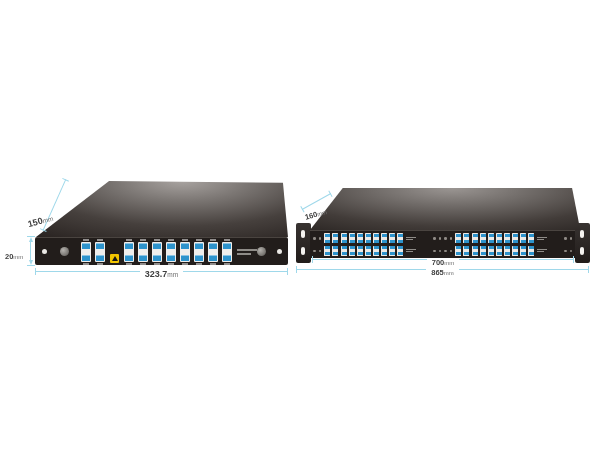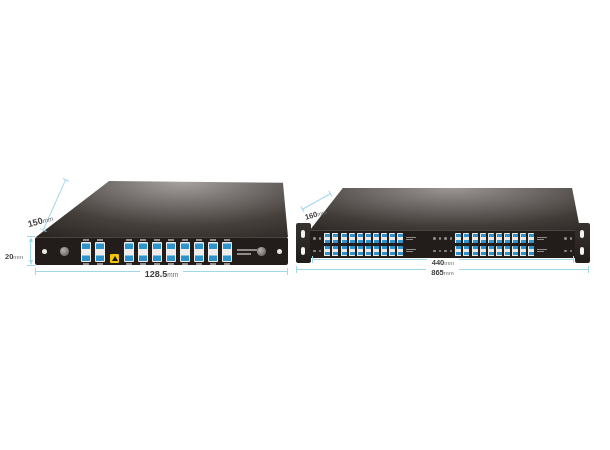--- a/index.html
+++ b/index.html
@@ -166,21 +166,21 @@
         <span class="arr-dn"></span>
         <span class="tick"></span>
     </div>
     <div class="dlabel" style="left:5px;top:245px;">
       <span class="dimtext small"><b>20</b><i>mm</i></span>
     </div>
 
     <div class="dim-h" style="left:35px;top:267px;width:253px;">
       <span class="tick"></span>
         <span class="seg"></span>
-      <span class="dimtext"><b>128.5</b><i>mm</i></span>
+      <span class="dimtext"><b>323.7</b><i>mm</i></span>
       <span class="seg"></span>
         <span class="tick"></span>
     </div>
   </div>
 
   <div>
     <div class="ear" style="left:296px;">
       <span class="slot s1"></span>
       <span class="slot s2"></span>
     </div>
@@ -417,21 +417,21 @@
     </div>
 
     <div class="dim-d" style="left:302px;top:209px;width:33px;transform:rotate(-29deg);"></div>
     <div class="dlabel" style="left:304px;top:203px;transform:rotate(-15deg);">
       <span class="dimtext small"><b>160</b><i>mm</i></span>
     </div>
 
     <div class="dim-h" style="left:312px;top:255px;width:262px;">
       <span class="tick"></span>
         <span class="seg"></span>
-      <span class="dimtext small"><b>440</b><i>mm</i></span>
+      <span class="dimtext small"><b>700</b><i>mm</i></span>
       <span class="seg"></span>
         <span class="tick"></span>
     </div>
 
     <div class="dim-h" style="left:296px;top:265px;width:293px;">
       <span class="tick"></span>
         <span class="seg"></span>
       <span class="dimtext small"><b>865</b><i>mm</i></span>
       <span class="seg"></span>
         <span class="tick"></span>

